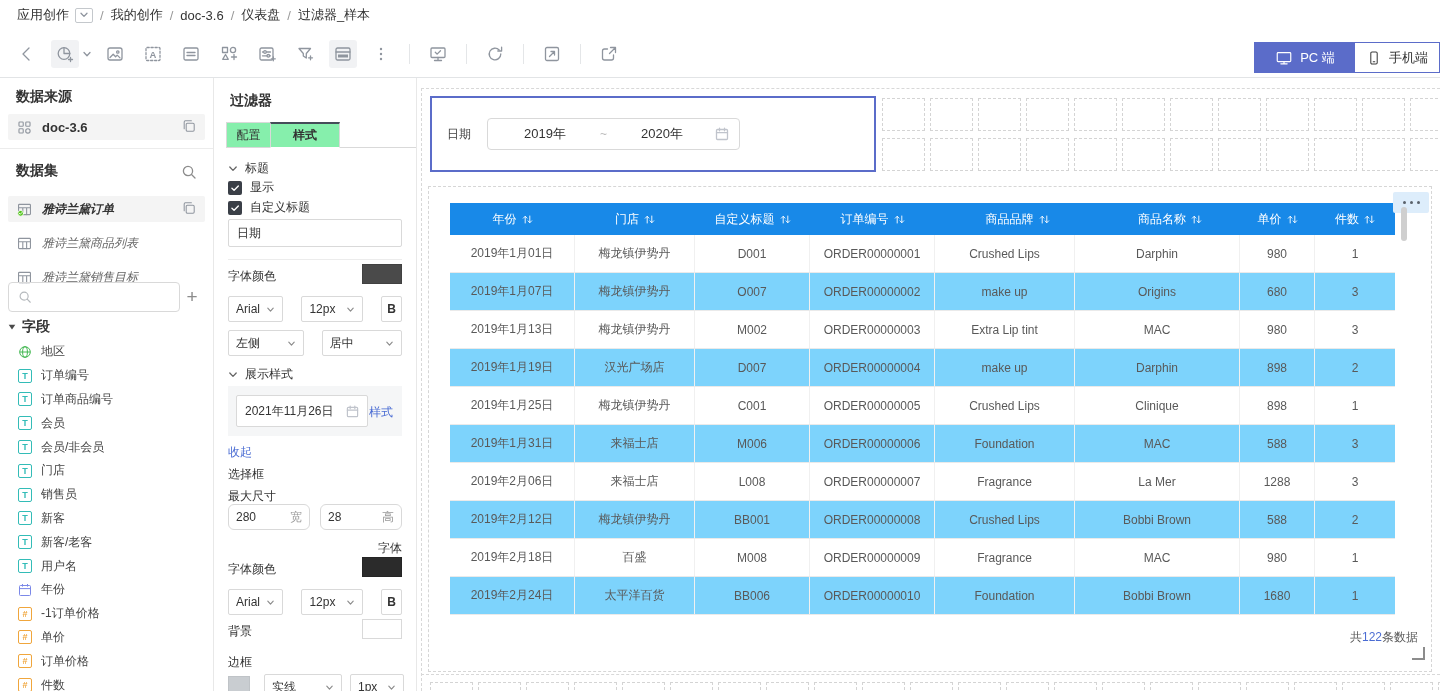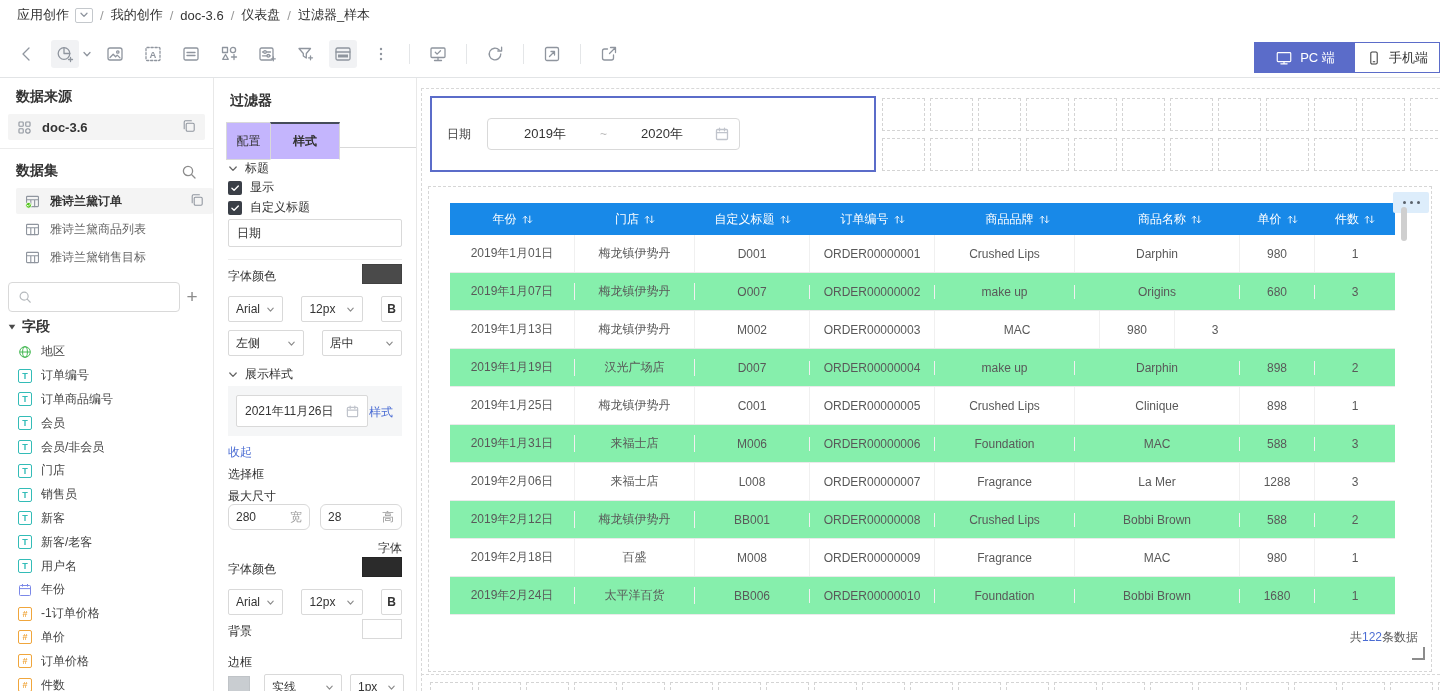--- a/index.html
+++ b/index.html
@@ -30,38 +30,38 @@
   
   .sidebar { position:absolute; top:78px; left:0; width:214px; bottom:0; border-right:1px solid #e8e8e8; overflow:hidden; background:#fff; }
   .sec-title { position:absolute; left:16px; font-size:14px; font-weight:bold; color:#333; }
   .src-row, .ds-row { position:absolute; left:8px; right:8px; height:26px; display:flex; align-items:center; padding:0 8px; border-radius:2px; color:#666; }
   .src-row { top:36px; background:#f4f4f4; color:#333; font-weight:bold; }
   .row-icon { width:18px; height:18px; margin-right:8px; flex:none; display:flex; align-items:center; }
   .row-label { flex:1; white-space:nowrap; overflow:hidden; font-size:12px; }
   .side-divider { position:absolute; top:70px; left:0; right:0; height:1px; background:#ececec; }
   .search-mini { position:absolute; right:16px; top:86px; }
   .ds-list { position:absolute; top:110px; left:0; right:0; }
-  .ds-row { position:relative; left:8px; margin:0 8px 2px 8px; }
+  .ds-row { position:relative; left:0; margin:8px 8px 2px 8px;font-style:italic; }
   .ds-row.selected { background:#f4f4f4; color:#333; font-weight:bold; }
   .search-box { position:absolute; left:8px; top:204px; width:172px; height:30px; border:1px solid #d9d9d9; border-radius:4px; display:flex; align-items:center; padding:0 9px; gap:6px; }
   .search-box input { border:none; outline:none; flex:1; width:60px; font-size:12px; font-family:inherit; }
   .add-field-btn { position:absolute; right:10px; top:204px; width:22px; height:30px; display:flex; align-items:center; justify-content:center; font-size:19px; color:#8c8c8c; font-weight:300; }
   .fields-head { position:absolute; left:8px; top:240px; display:flex; align-items:center; gap:6px; font-size:14px; font-weight:bold; color:#333; }
   .field-list { position:absolute; top:262px; left:0; right:0; }
   .field-item { height:23.8px; display:flex; align-items:center; padding-left:18px; gap:9px; color:#444; }
   .f-ic { width:14px; height:14px; flex:none; display:flex; align-items:center; justify-content:center; border-radius:2px; font-weight:bold; }
   .f-ic.text { border:1px solid #33bcb7; color:#33bcb7; font-size:9px; }
   .f-ic.number { border:1px solid #f0a63c; color:#f0a63c; font-size:9px; }
 
   
   .panel { position:absolute; top:78px; left:214px; width:203px; bottom:0; border-right:1px solid #e8e8e8; overflow:hidden; background:#fff; }
   .panel-title { position:absolute; left:16px; top:14px; font-size:14px; font-weight:bold; color:#333; }
   .tab-line { position:absolute; top:69px; left:12px; right:0; height:1px; background:#d9d9d9; }
   .tabgroup { position:absolute; left:12px; top:44px; height:26px; display:flex; z-index:2; }
-  .tab { height:38px; display:flex; align-items:center; justify-content:center; border:1px solid #d9d9d9; background:#c4b5fd; font-size:12px; color:#333; }
+  .tab { height:26px; display:flex; align-items:center; justify-content:center; border:1px solid #d9d9d9; background:#86efac; font-size:12px; color:#333; }
   .tab.cfg { width:44px; border-right:none; }
   .tab.active { width:70px; border-top:2px solid #454c59; border-bottom:1px solid #fff; font-weight:bold; }
   .p-abs { position:absolute; left:14px; right:14px; }
   .sec-head { display:flex; align-items:center; gap:7px; color:#333; }
   .chk-row { display:flex; align-items:center; gap:8px; color:#333; }
   .chk { width:14px; height:14px; background:#3a3f47; border-radius:2px; display:flex; align-items:center; justify-content:center; }
   .p-input { width:100%; height:28px; border:1px solid #d9d9d9; border-radius:2px; padding:0 8px; font-size:12px; color:#333; font-family:inherit; outline:none; background:#fff; }
   .hr { height:1px; background:#ececec; }
   .swatch { position:absolute; right:0; top:-4px; width:40px; height:20px; border:1px solid rgba(0,0,0,0.12); }
   .sel-row { display:flex; gap:18px; }
@@ -82,21 +82,21 @@
   .fw-label { margin-left:15px; color:#444; }
   .date-range { margin-left:16px; width:253px; height:32px; border:1px solid #d9d9d9; border-radius:4px; display:flex; align-items:center; padding:0 10px 0 4px; }
   .date-range .d { flex:1; text-align:center; color:#333; font-size:13px; }
   .date-range .tilde { color:#bbb; padding:0 2px; }
 
   .table-widget { position:absolute; left:11px; top:108px; width:1004px; height:486px; border:1px dashed #d6d6d6; background:#fff; }
   .tbl { position:absolute; left:21px; top:16px; width:945px; }
   .tbl-header { display:flex; background:#1889e8; height:32px; }
   .th { display:flex; align-items:center; justify-content:center; gap:5px; color:#fff; font-size:12px; }
   .tr { display:flex; height:38px; border-bottom:1px solid #eaeaea; background:#fff; }
-  .tr.alt { background:#86efac;align-items:center; }
+  .tr.alt { background:#7dd3fc; }
   .td { display:flex; align-items:center; justify-content:center; color:#595959; border-right:1px solid #f0f0f0; }
   .td:last-child { border-right:none; }
   .more-pill { position:absolute; right:2px; top:5px; width:36px; height:21px; background:#ddedfb; border-radius:2px; display:flex; align-items:center; justify-content:center; gap:4px; }
   .more-pill i { width:3px; height:3px; border-radius:50%; background:#5a626b; }
   .v-scrollbar { position:absolute; left:972px; top:20px; width:6px; height:34px; background:#cfcfcf; border-radius:3px; }
   .tbl-footer { position:absolute; right:13px; top:442px; color:#595959; font-size:12px; }
   .resize-handle { position:absolute; right:6px; bottom:11px; width:13px; height:13px; border-right:2px solid #8c8c8c; border-bottom:2px solid #8c8c8c; }
 </style>
 </head>
 <body>
@@ -694,20 +694,21 @@
               <div class="td" style="width:140px">make up</div>
               <div class="td" style="width:165px">Origins</div>
               <div class="td" style="width:75px">680</div>
               <div class="td" style="width:80px">3</div>
             </div>
             <div class="tr">
               <div class="td" style="width:125px">2019年1月13日</div>
               <div class="td" style="width:120px">梅龙镇伊势丹</div>
               <div class="td" style="width:115px">M002</div>
               <div class="td" style="width:125px">ORDER00000003</div>
+              <div class="td" style="width:140px">Extra Lip tint</div>
               <div class="td" style="width:165px">MAC</div>
               <div class="td" style="width:75px">980</div>
               <div class="td" style="width:80px">3</div>
             </div>
             <div class="tr alt">
               <div class="td" style="width:125px">2019年1月19日</div>
               <div class="td" style="width:120px">汉光广场店</div>
               <div class="td" style="width:115px">D007</div>
               <div class="td" style="width:125px">ORDER00000004</div>
               <div class="td" style="width:140px">make up</div>

